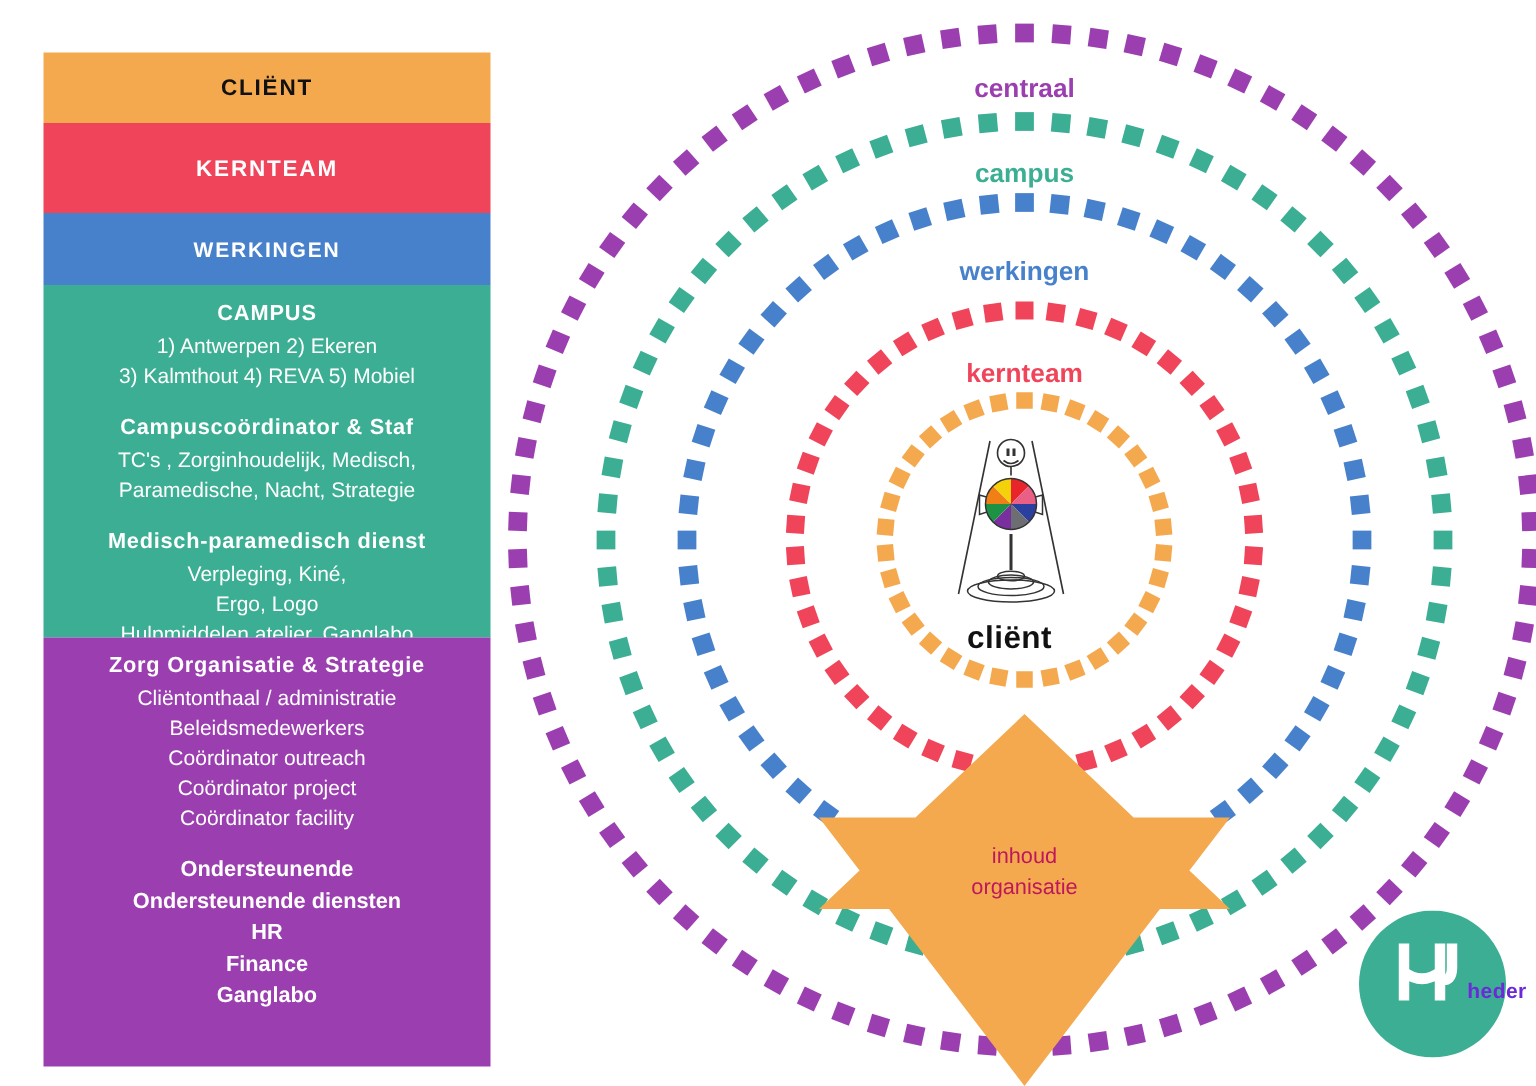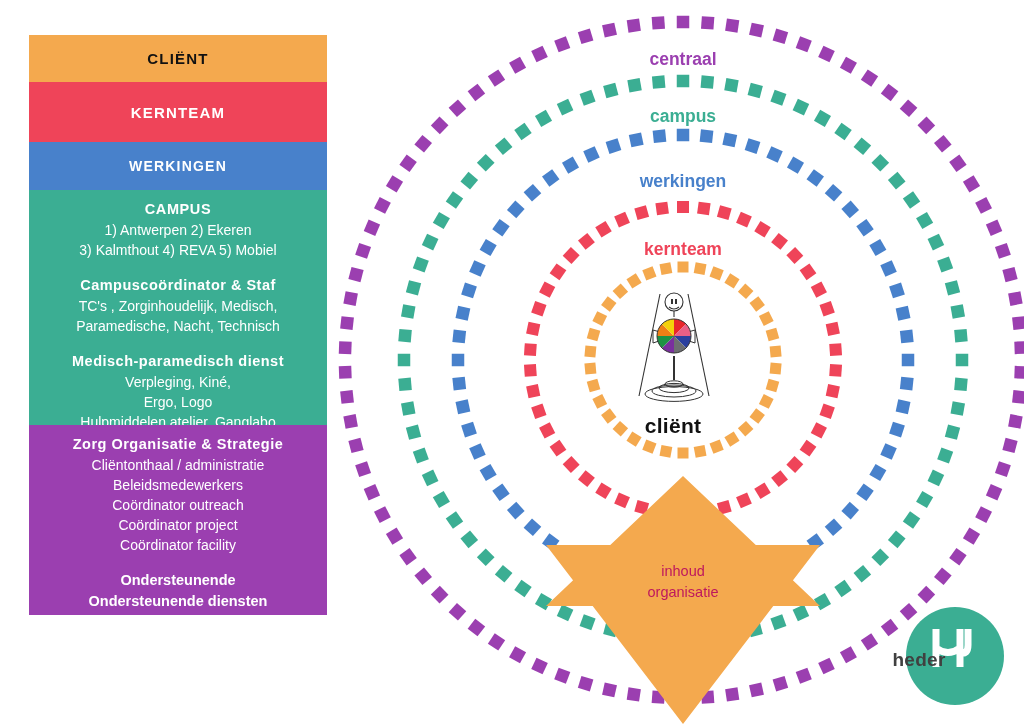--- a/index.html
+++ b/index.html
@@ -21,21 +21,21 @@
   #band-client{top:0;height:47px;background:#f4a94e;justify-content:center;}
   #band-client .hd{color:#111;font-size:15px;letter-spacing:1.2px;}
 
   #band-kernteam{top:47px;height:60px;background:#ef4459;justify-content:center;}
   #band-kernteam .hd{color:#fff;font-size:15px;letter-spacing:1.2px;}
 
   #band-werkingen{top:107px;height:48px;background:#4881cb;justify-content:center;}
   #band-werkingen .hd{color:#fff;font-size:14px;letter-spacing:1.2px;}
 
   #band-campus{top:155px;height:235px;background:#3bae93;padding-top:9px;}
-  #band-purple{top:390px;height:190px;background:#9b3fb0;padding-top:9px;}
+  #band-purple{top:390px;height:286px;background:#9b3fb0;padding-top:9px;}
 
   .grp{width:100%;text-align:center;}
   .grp .hd{display:block;color:#fff;font-size:14.5px;line-height:21px;}
   .grp .ln{display:block;color:#fff;font-size:14px;line-height:20px;}
   .grp.spaced{margin-top:15px;}
   #band-campus .grp:first-child .hd{font-size:14.5px;letter-spacing:.6px;}
   .grp.bold .ln{font-weight:bold;font-size:14.5px;line-height:21px;}
 
   
   #rings{position:absolute;left:0;top:0;width:1024px;height:724px;}
@@ -47,22 +47,22 @@
   #client-word{position:absolute;left:673px;top:426px;transform:translate(-50%,-50%);
         font-size:21px;font-weight:bold;color:#111;letter-spacing:.3px;}
 
   
   #arrow-wrap{position:absolute;left:0;top:0;width:1024px;height:724px;}
   #arrow-text{position:absolute;left:683px;top:582px;transform:translate(-50%,-50%);
         text-align:center;font-size:14.5px;color:#be185d;line-height:21px;}
 
   
   #logo{position:absolute;left:906px;top:607px;width:98px;height:98px;}
-  #logo-word{position:absolute;left:919px;top:660px;transform:translate(-50%,-50%);
-        color:#404040;font-size:19px;font-weight:600;letter-spacing:.3px;}
+  #logo-word{position:absolute;left:998px;top:660px;transform:translate(-50%,-50%);
+        color:#6d28d9;font-size:14px;font-weight:600;letter-spacing:.3px;}
 </style>
 </head>
 <body>
 
 <div id="stage">
 
   <div class="panel">
 
     <div class="band" id="band-client">
       <span class="hd">CLIËNT</span>
@@ -78,21 +78,21 @@
 
     <div class="band" id="band-campus">
       <div class="grp">
         <span class="hd">CAMPUS</span>
         <span class="ln">1) Antwerpen 2) Ekeren</span>
         <span class="ln">3) Kalmthout 4) REVA 5) Mobiel</span>
       </div>
       <div class="grp spaced">
         <span class="hd">Campuscoördinator &amp; Staf</span>
         <span class="ln">TC's , Zorginhoudelijk, Medisch,</span>
-        <span class="ln">Paramedische, Nacht, Technisch</span>
+        <span class="ln">Paramedische, Nacht, Strategie</span>
       </div>
       <div class="grp spaced">
         <span class="hd">Medisch-paramedisch dienst</span>
         <span class="ln">Verpleging, Kiné,</span>
         <span class="ln">Ergo, Logo</span>
         <span class="ln">Hulpmiddelen atelier, Ganglabo</span>
       </div>
     </div>
 
     <div class="band" id="band-purple">

